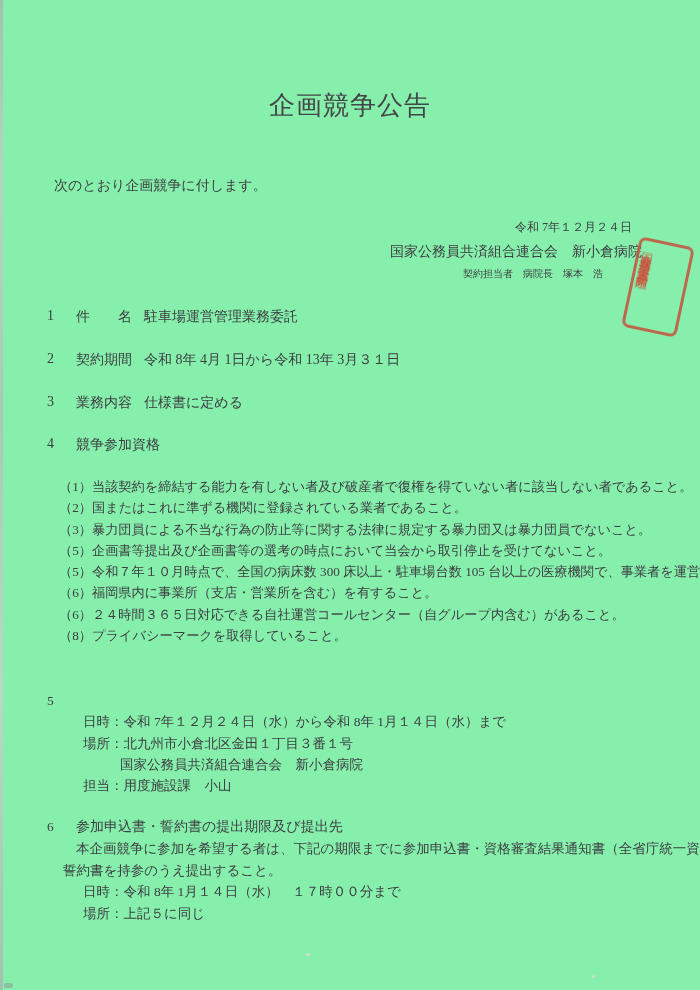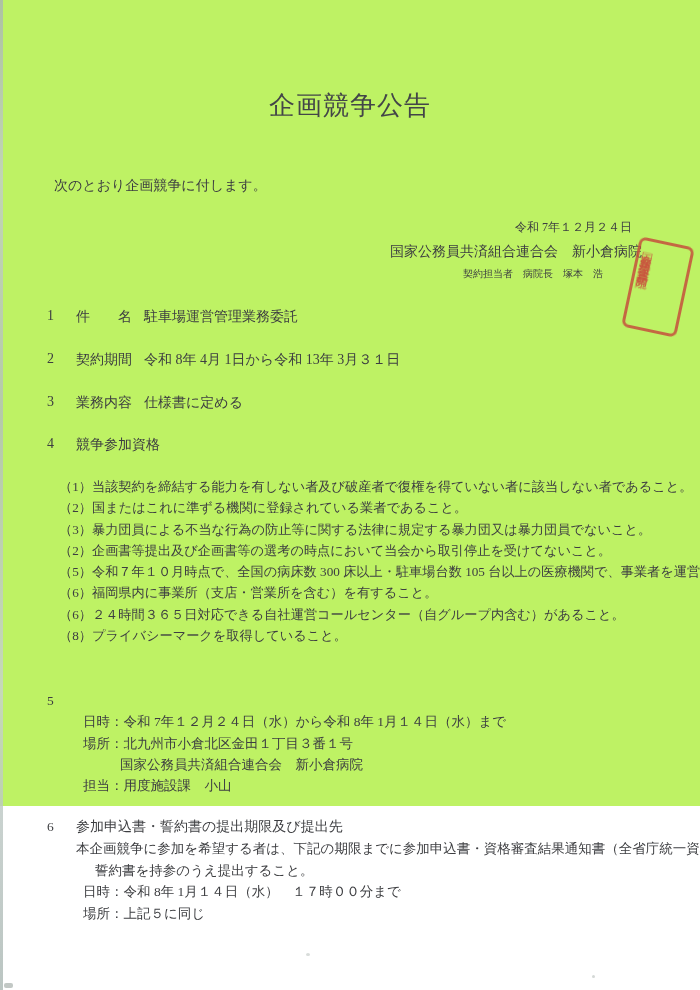--- a/index.html
+++ b/index.html
@@ -6,22 +6,22 @@
     margin: 0;
     padding: 0;
     width: 700px;
     height: 990px;
     background: #ffffff;
     overflow: hidden;
   }
   .page {
     position: relative;
     width: 700px;
-    height: 806px;
-    background: #bef264;
+    height: 990px;
+    background: #86efac;
     font-family: "Liberation Serif", "DejaVu Serif", serif;
     color: #3d3e41;
   }
   
   .edge-line {
     position: absolute;
     left: 0; top: 0;
     width: 3px; height: 990px;
     background: linear-gradient(180deg, #a9b6b2 0%, #c2cdc9 18%, #b3bfbb 42%, #c8d2ce 70%, #aab7b3 100%);
     opacity: .8;
@@ -130,21 +130,21 @@
   }
   .sec5 { top: 690px; }
   .sec6 { top: 816px; }
   .s-line { position: relative; height: 21.3px; line-height: 21.3px; white-space: nowrap; }
   .sec6 .s-line { height: 21.8px; line-height: 21.8px; }
   .s-no      { position: absolute; left: 47px; }
   .s-heading { position: absolute; left: 76px; font-size: 14px; }
   .s-sub     { position: absolute; left: 83px; }
   .s-sub2    { position: absolute; left: 120px; }
   .s-para1   { position: absolute; left: 76px; }
-  .s-para2   { position: absolute; left: 63px; margin-left: 32px; }
+  .s-para2   { position: absolute; left: 63px; }
 </style>
 </head>
 <body>
 
 <div class="page">
   <div class="edge-line"></div>
   <div class="speck-1"></div>
   <div class="speck-2"></div>
   <div class="speck-3"></div>
 
@@ -177,21 +177,21 @@
   </div>
   <div class="item-row" style="top:436px">
     <span class="item-no">4</span>
     <span class="item-label">競争参加資格</span>
   </div>
 
   <div class="qual-list">
     <div class="q-line">（1）当該契約を締結する能力を有しない者及び破産者で復権を得ていない者に該当しない者であること。</div>
     <div class="q-line">（2）国またはこれに準ずる機関に登録されている業者であること。</div>
     <div class="q-line">（3）暴力団員による不当な行為の防止等に関する法律に規定する暴力団又は暴力団員でないこと。</div>
-    <div class="q-line">（2）企画書等提出及び企画書等の選考の時点において当会から取引停止を受けてないこと。</div>
+    <div class="q-line">（5）企画書等提出及び企画書等の選考の時点において当会から取引停止を受けてないこと。</div>
     <div class="q-line">（5）令和７年１０月時点で、全国の病床数 300 床以上・駐車場台数 105 台以上の医療機関で、事業者を運営</div>
     <div class="q-line">（6）福岡県内に事業所（支店・営業所を含む）を有すること。</div>
     <div class="q-line">（6）２４時間３６５日対応できる自社運営コールセンター（自グループ内含む）があること。</div>
     <div class="q-line">（8）プライバシーマークを取得していること。</div>
   </div>
 
   <div class="section sec5">
     <div class="s-line">
       <span class="s-no">5</span>
     </div>

